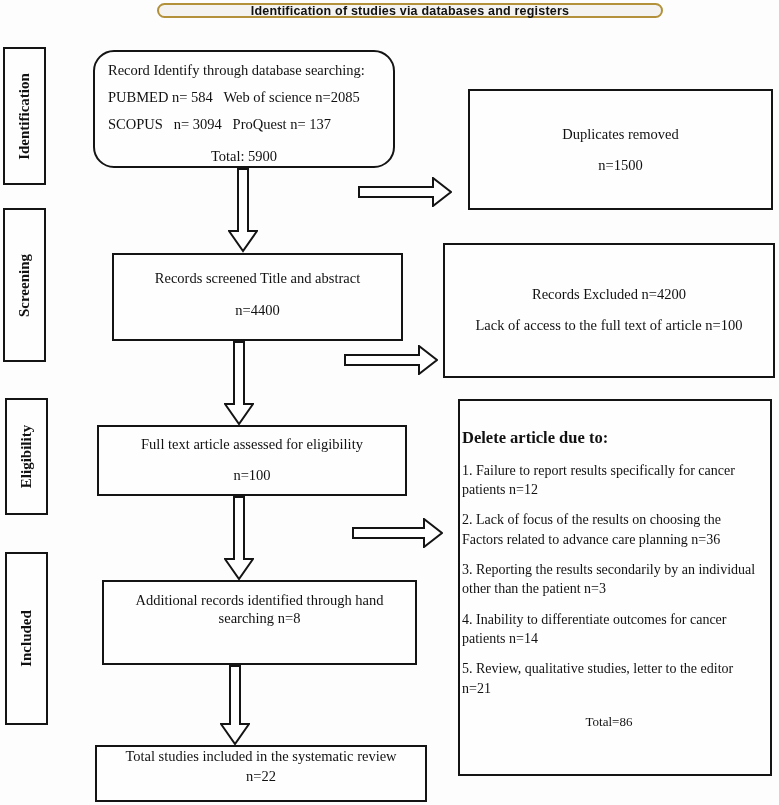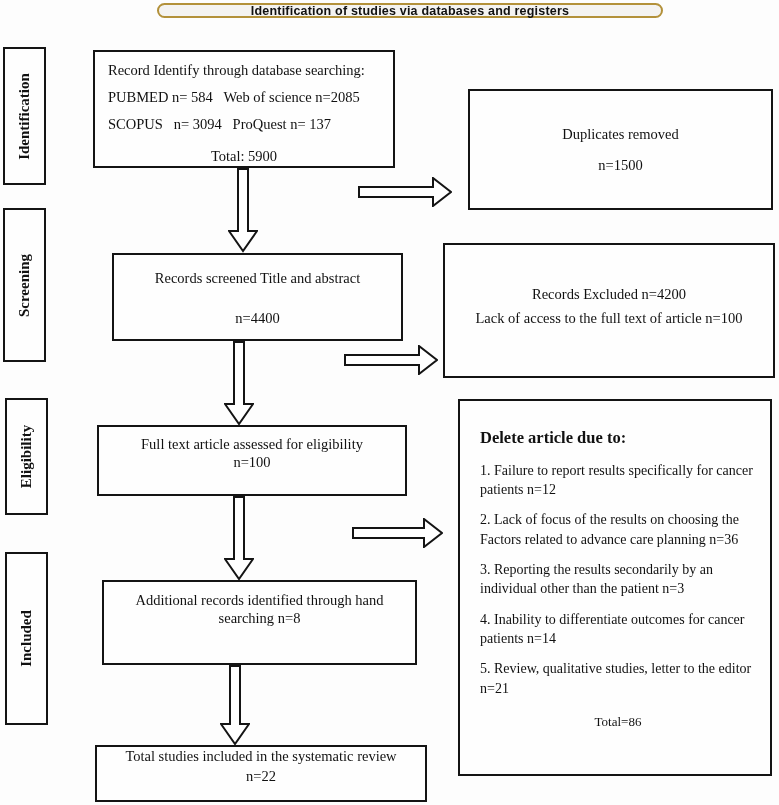--- a/index.html
+++ b/index.html
@@ -38,28 +38,28 @@
     font-weight:bold;
     font-size:15px;
   }
   .ctext{display:flex;flex-direction:column;align-items:center;box-sizing:border-box;}
   .ltext{box-sizing:border-box;}
   .pre{white-space:pre-wrap;}
   .fs{font-size:14.5px;line-height:1.25;}
   .arrow{position:absolute;}
   .arrow polygon{fill:#ffffff;stroke:#141414;stroke-width:2;}
   
-  #box-db{left:93px;top:50px;width:302px;height:118px;padding:9px 13px;}
+  #box-db{left:93px;top:50px;width:302px;height:118px;padding:9px 13px;border-radius:21px;}
   #box-db .row{margin-bottom:9px;}
   #box-db .total{text-align:center;margin-top:14px;}
   #box-dup{left:468px;top:89px;width:305px;height:121px;justify-content:center;gap:13px;}
-  #box-scr{left:112px;top:253px;width:291px;height:88px;padding-top:14px;gap:22px;}
-  #box-exc{left:443px;top:243px;width:332px;height:135px;padding-top:40px;gap:6px;}
-  #box-ft{left:97px;top:425px;width:310px;height:71px;padding-top:8px;}
-  #box-del{left:458px;top:399px;width:314px;height:377px;padding:26px 14px 0 20px;font-size:14px;line-height:1.38;}
+  #box-scr{left:112px;top:253px;width:291px;height:88px;padding-top:14px;gap:14px;}
+  #box-exc{left:443px;top:243px;width:332px;height:135px;padding-top:40px;gap:13px;}
+  #box-ft{left:97px;top:425px;width:310px;height:71px;padding-top:8px;gap:13px;}
+  #box-del{left:458px;top:399px;width:314px;height:377px;padding:26px 14px 0 2px;font-size:14px;line-height:1.38;}
   #box-del h3{margin:0 0 4px 0;font-size:16.5px;}
   #box-del p{margin:11px 0 0 0;}
   #box-del .total{text-align:center;margin-top:15px;font-size:13px;}
   #box-hand{left:102px;top:580px;width:315px;height:85px;padding:9px 24px 0 24px;text-align:center;}
   #box-inc{left:95px;top:745px;width:332px;height:57px;gap:2px;}
   #side-1{left:3px;top:47px;width:43px;height:138px;}
   #side-2{left:3px;top:208px;width:43px;height:154px;}
   #side-3{left:5px;top:398px;width:43px;height:117px;}
   #side-4{left:5px;top:552px;width:43px;height:173px;}
 </style>

